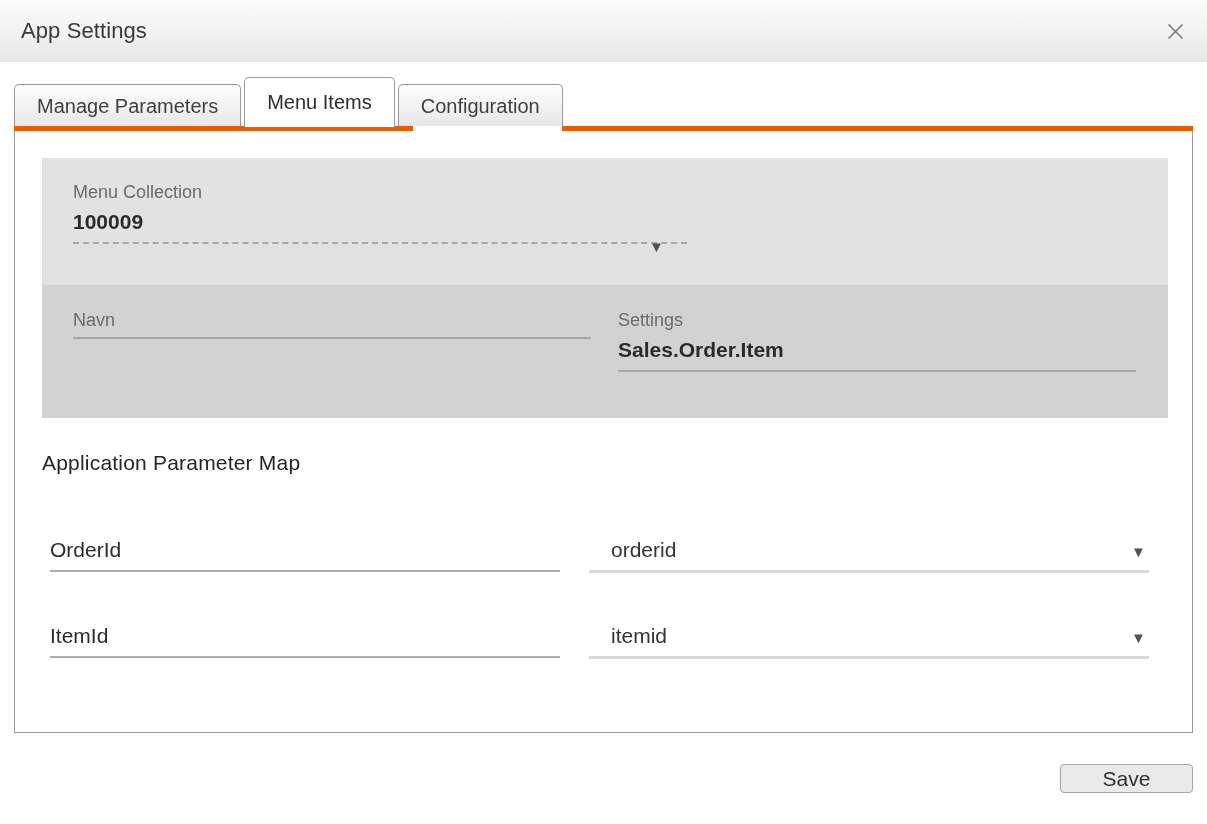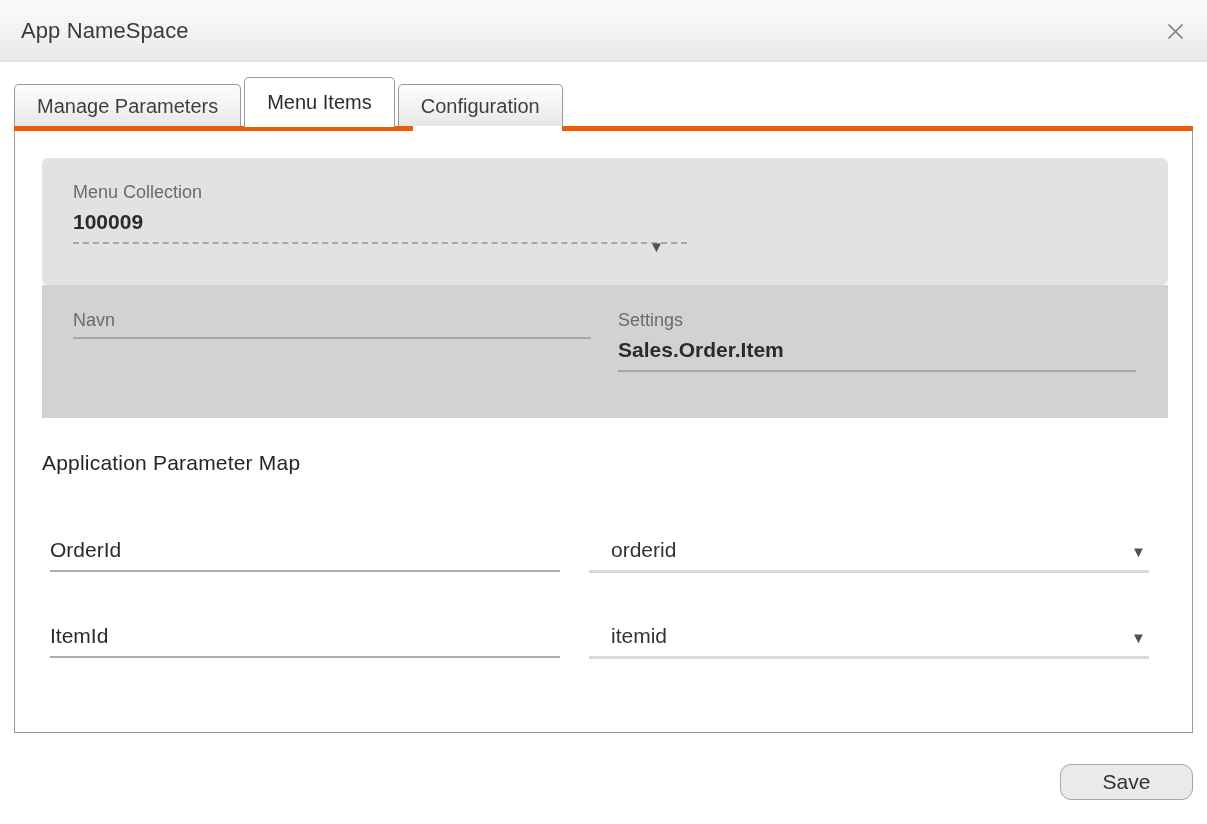--- a/index.html
+++ b/index.html
@@ -126,21 +126,20 @@
   .block {
     position: absolute;
     left: 27px;
     width: 1126px;
     box-sizing: border-box;
   }
   .block-top {
     top: 27px;
     height: 127px;
     background: #e2e2e2;
-    border-radius: 6px;
   }
   .block-bottom {
     top: 154px;
     height: 133px;
     background: #d2d2d2;
   }
 
   .field {
     position: absolute;
   }
@@ -256,36 +255,36 @@
     top: 733px;
     width: 1207px;
     height: 91px;
     background: #ffffff;
   }
   .save-btn {
     position: absolute;
     right: 14px;
     top: 31px;
     width: 133px;
-    height: 36px;
+    height: 29px;
     border: 1px solid #a6a6a6;
-    border-radius: 11px;
+    border-radius: 4px;
     background: #eaeaea;
     font-family: "Liberation Sans", sans-serif;
     font-size: 21px;
     color: #303030;
     cursor: pointer;
     padding: 0;
   }
 </style>
 </head>
 <body>
 
 <div class="titlebar">
-  <div class="titlebar-text">App NameSpace</div>
+  <div class="titlebar-text">App Settings</div>
   <div class="close-btn">
     <svg width="19" height="19" viewBox="0 0 19 19" aria-hidden="true">
       <line x1="2.5" y1="2.5" x2="16.5" y2="16.5" stroke="currentColor" stroke-width="1.6"></line>
       <line x1="16.5" y1="2.5" x2="2.5" y2="16.5" stroke="currentColor" stroke-width="1.6"></line>
     </svg>
   </div>
 </div>
 
 <div class="tabstrip">
   <div class="tabs">

